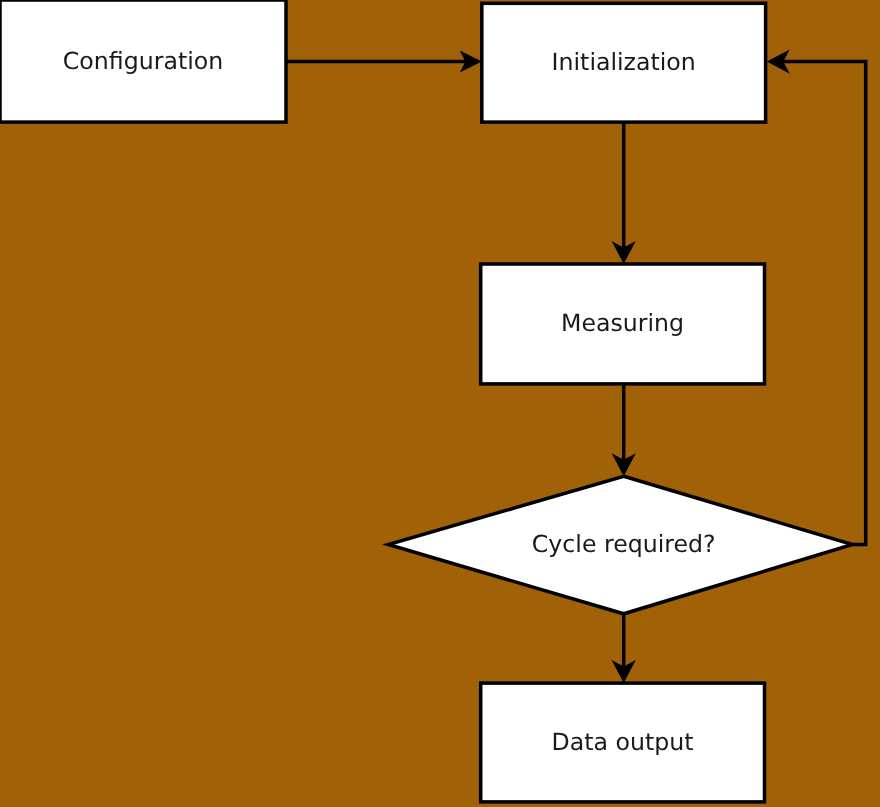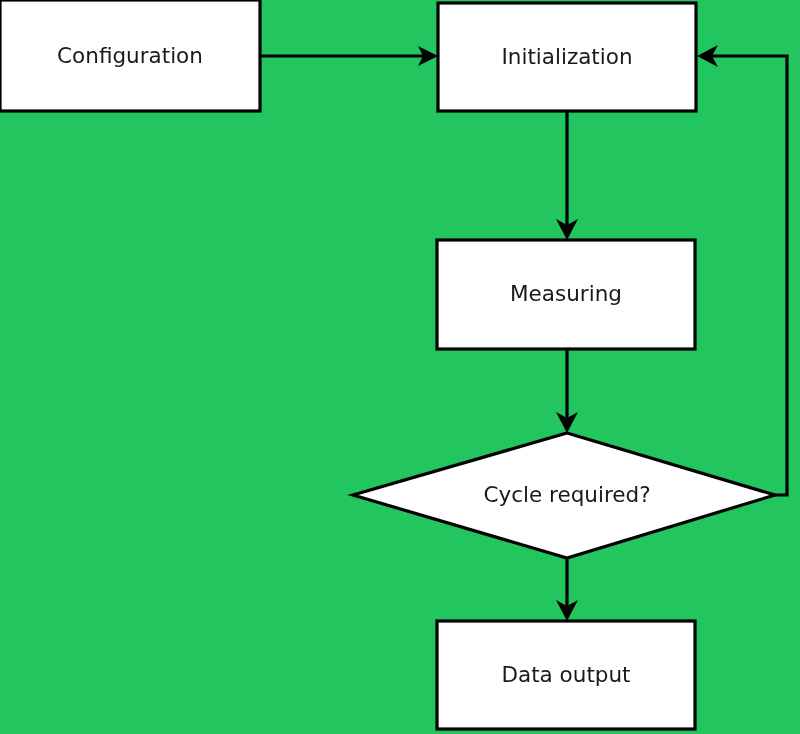--- a/index.html
+++ b/index.html
@@ -8,21 +8,21 @@
     padding: 0;
     background: #ffffff;
   }
   body {
     font-family: "DejaVu Sans", sans-serif;
   }
   #diagram-root {
     position: relative;
     width: 800px;
     height: 734px;
-    background: #22c55e;
+    background: #a16207;
     overflow: hidden;
   }
   #flow-svg {
     display: block;
     width: 800px;
     height: 734px;
   }
   .node-shape {
     fill: #ffffff;
     stroke: #000000;

